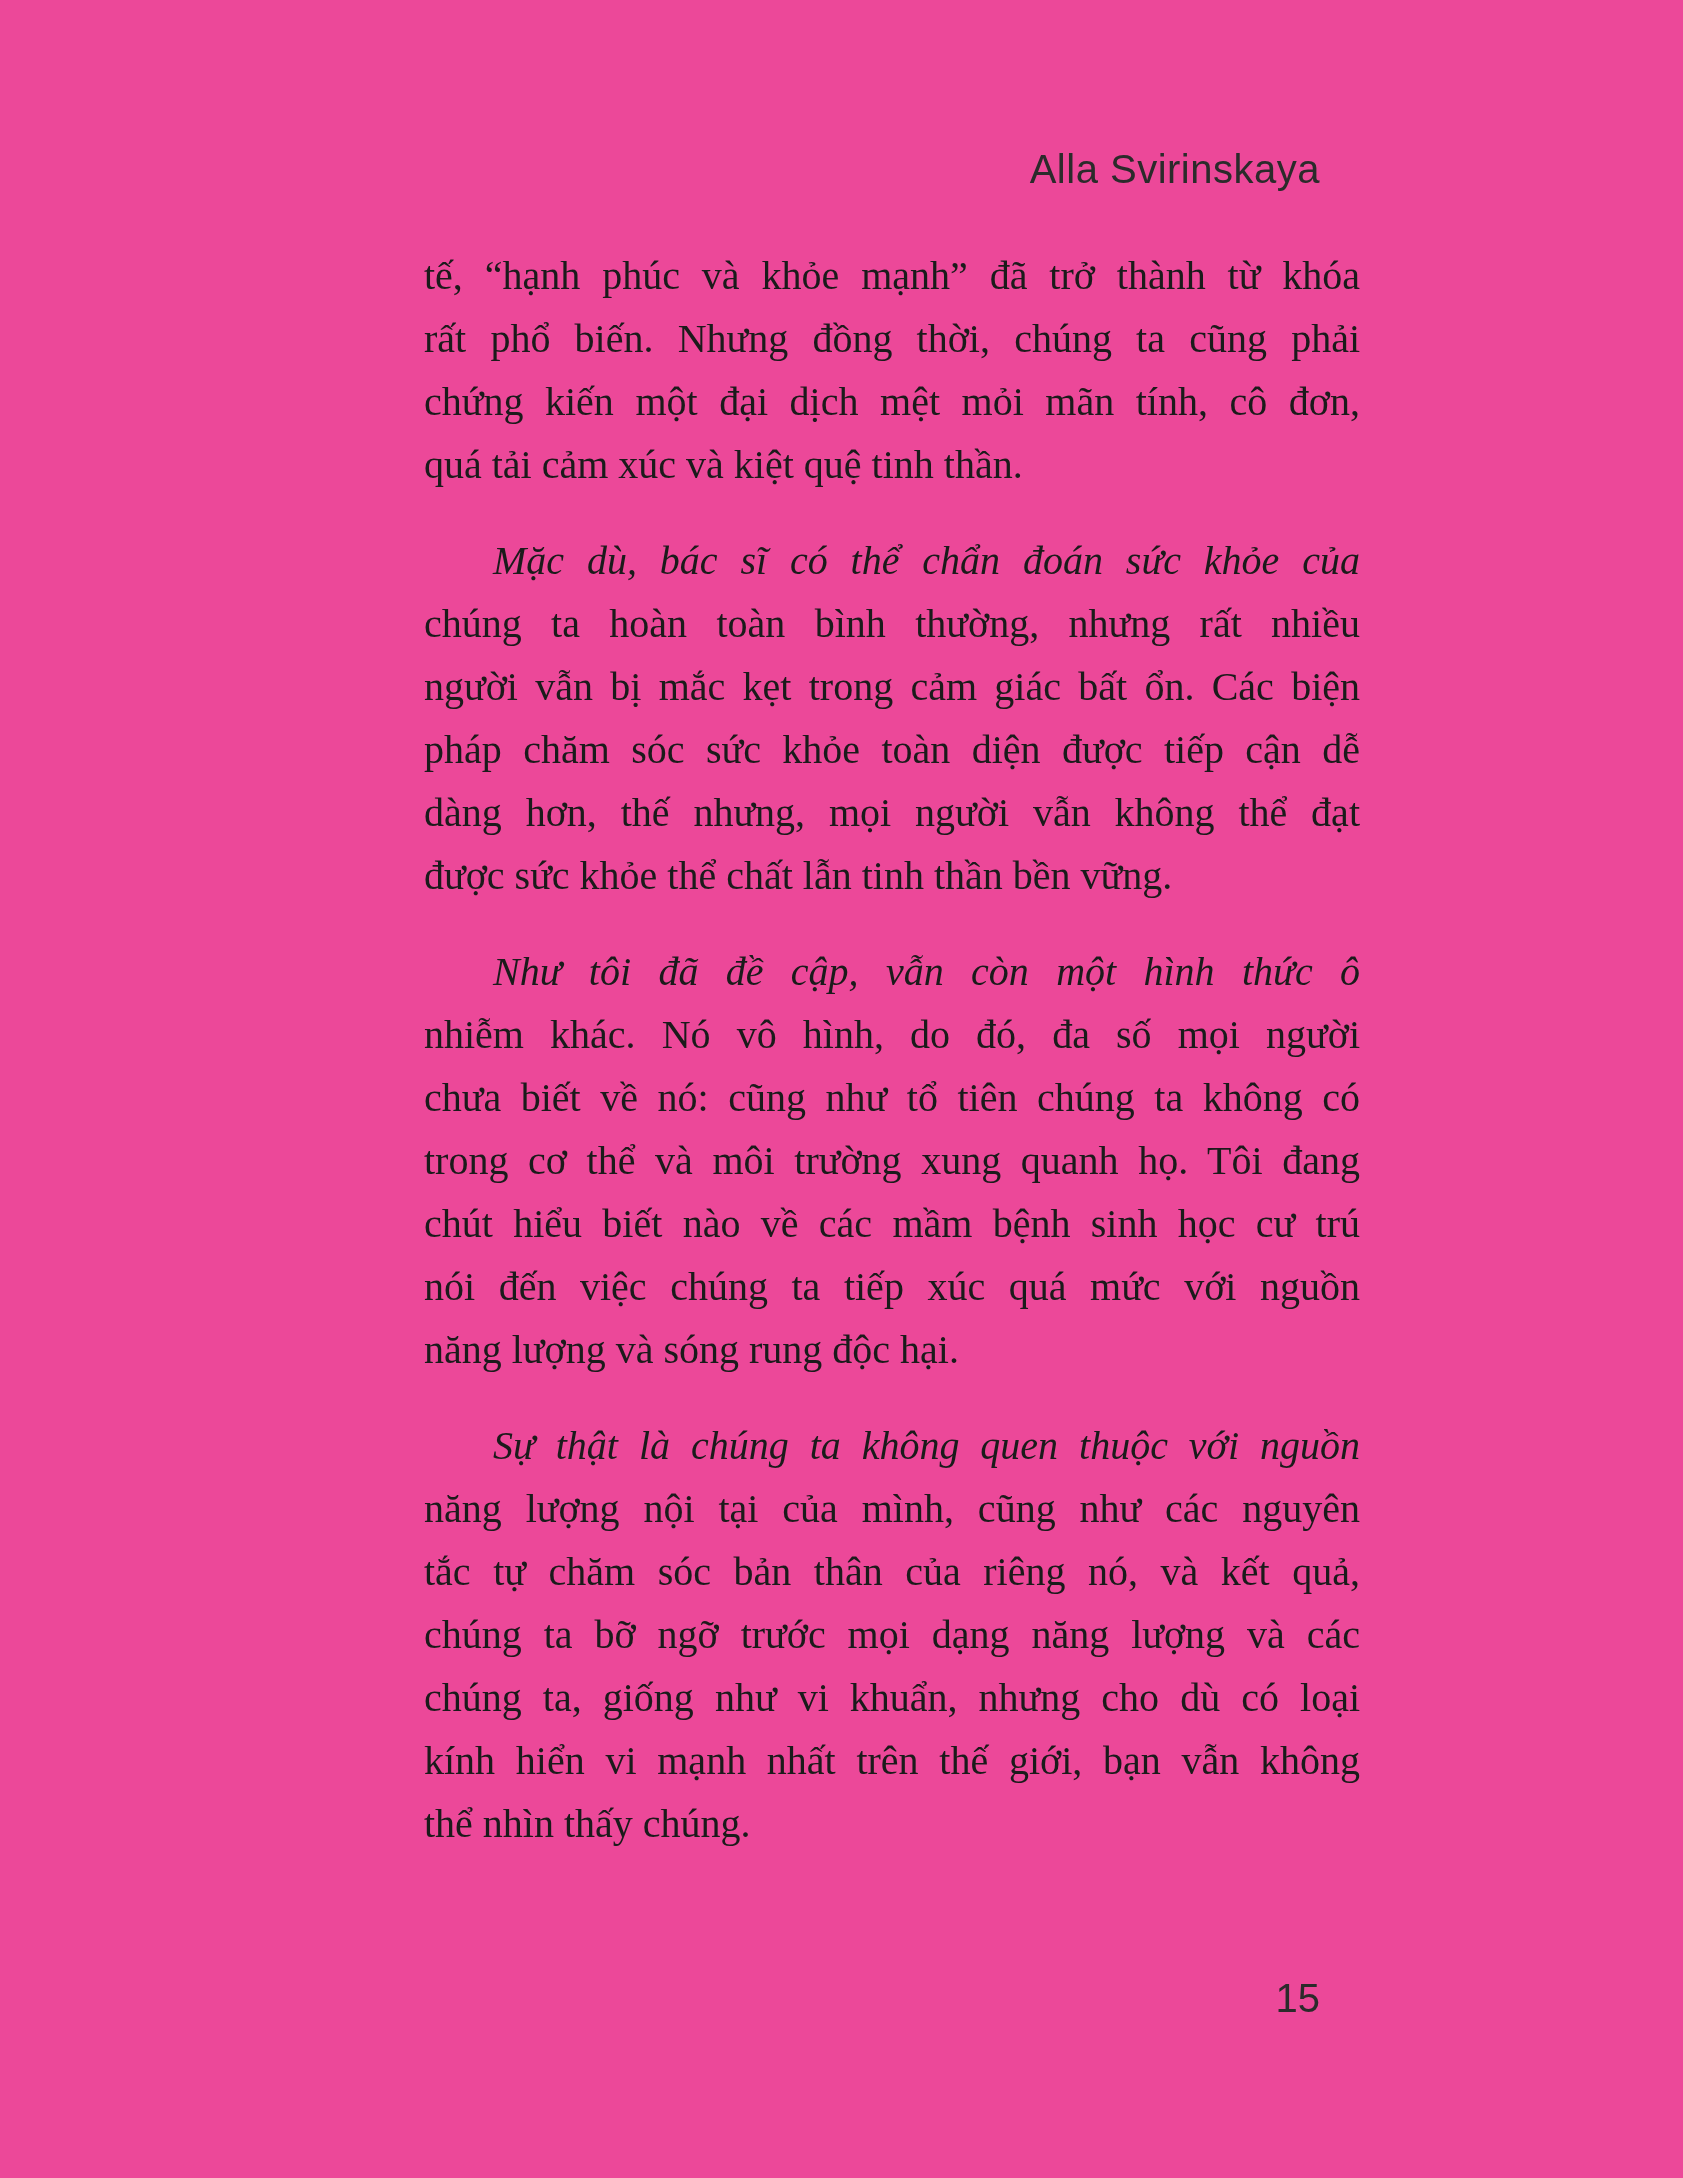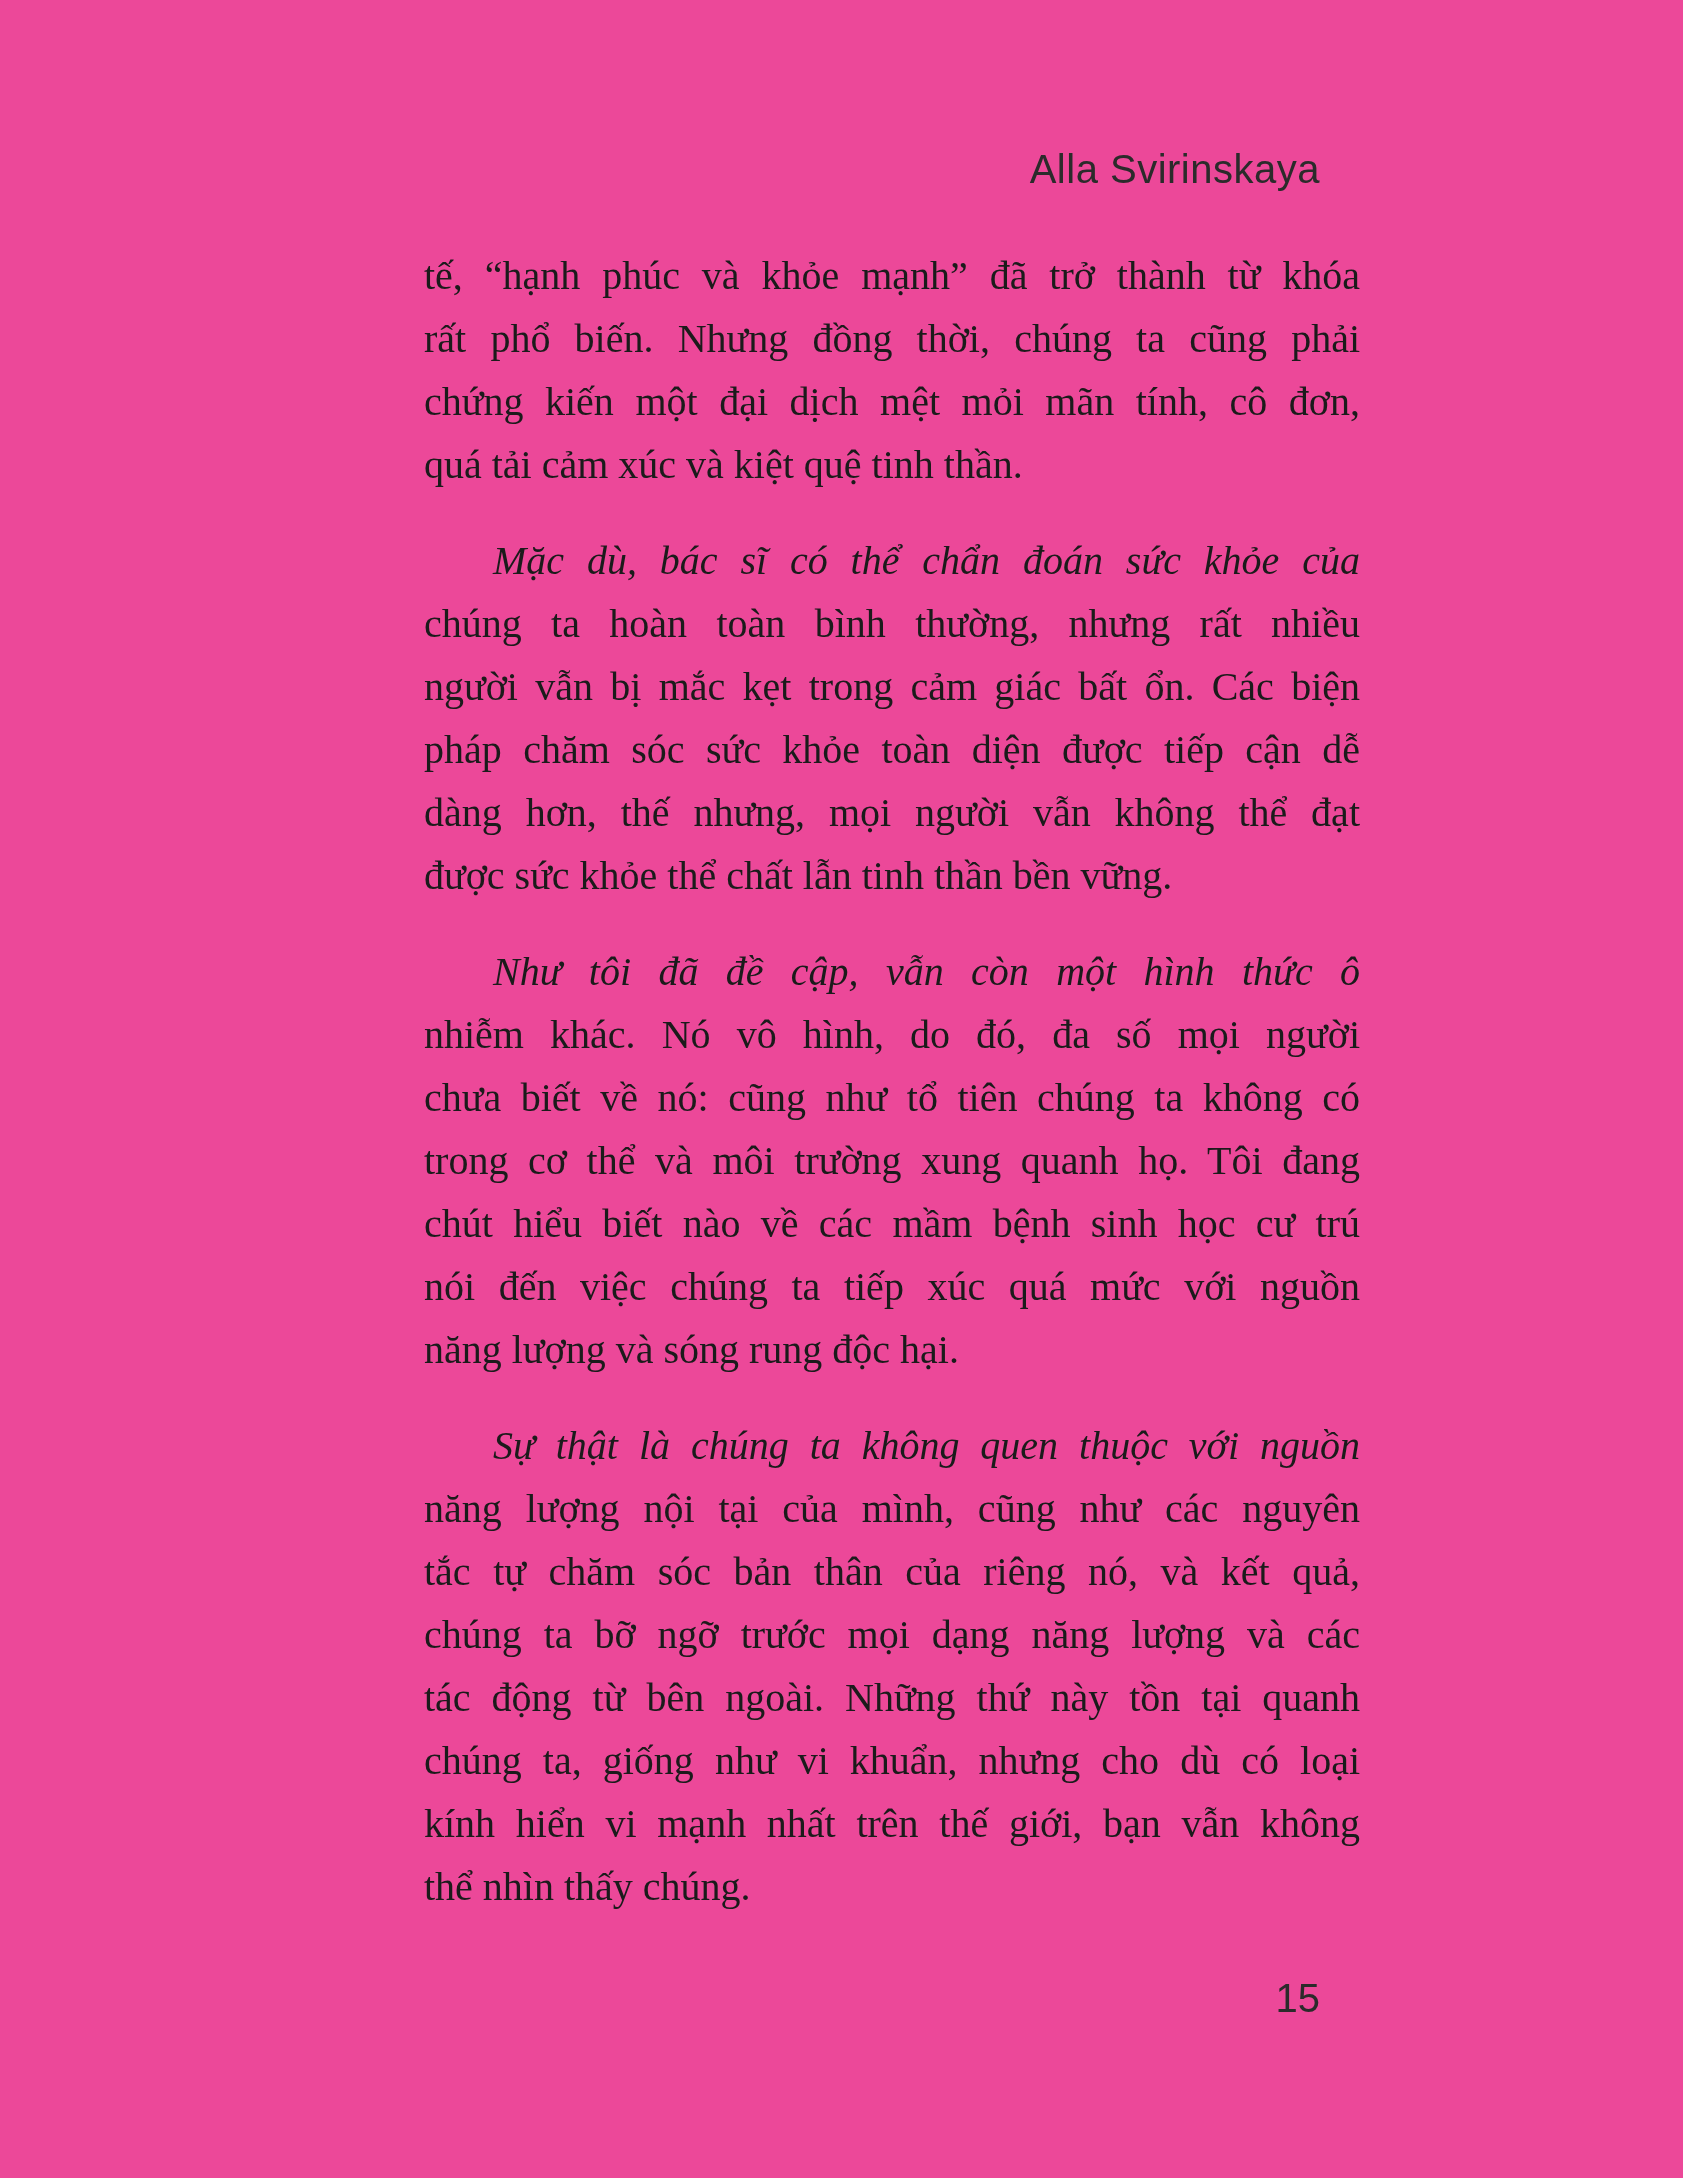--- a/index.html
+++ b/index.html
@@ -102,21 +102,20 @@
       <div class="line">chút hiểu biết nào về các mầm bệnh sinh học cư trú</div>
       <div class="line">nói đến việc chúng ta tiếp xúc quá mức với nguồn</div>
       <div class="line last">năng lượng và sóng rung độc hại.</div>
     </div>
 
     <div class="paragraph">
       <div class="line indent">Sự thật là chúng ta không quen thuộc với nguồn</div>
       <div class="line">năng lượng nội tại của mình, cũng như các nguyên</div>
       <div class="line">tắc tự chăm sóc bản thân của riêng nó, và kết quả,</div>
       <div class="line">chúng ta bỡ ngỡ trước mọi dạng năng lượng và các</div>
-      <div class="line">tác động từ bên ngoài. Những thứ này tồn tại quanh</div>
       <div class="line">chúng ta, giống như vi khuẩn, nhưng cho dù có loại</div>
       <div class="line">kính hiển vi mạnh nhất trên thế giới, bạn vẫn không</div>
       <div class="line last">thể nhìn thấy chúng.</div>
     </div>
 
   </div>
 
   <div class="page-number">15</div>
 
 </div>

